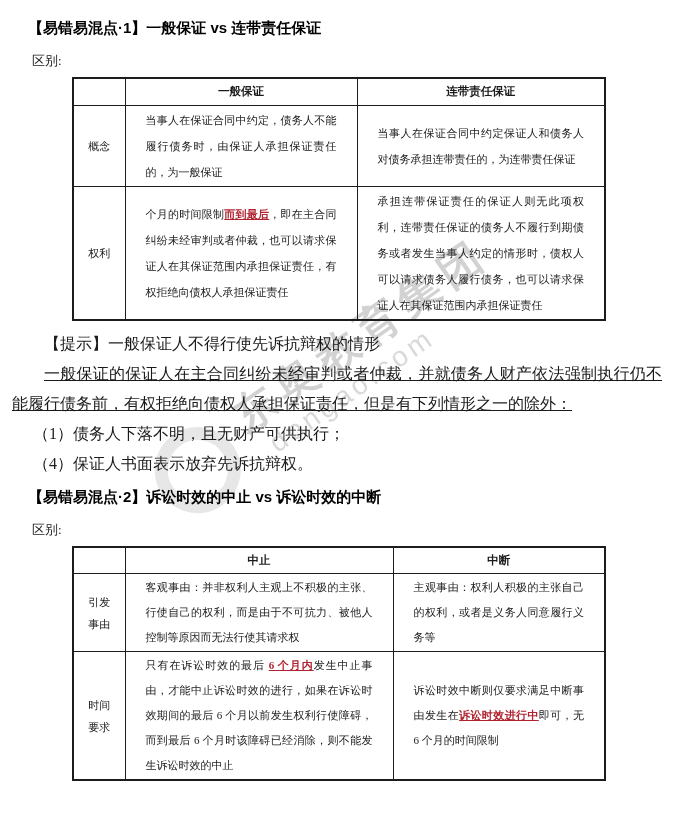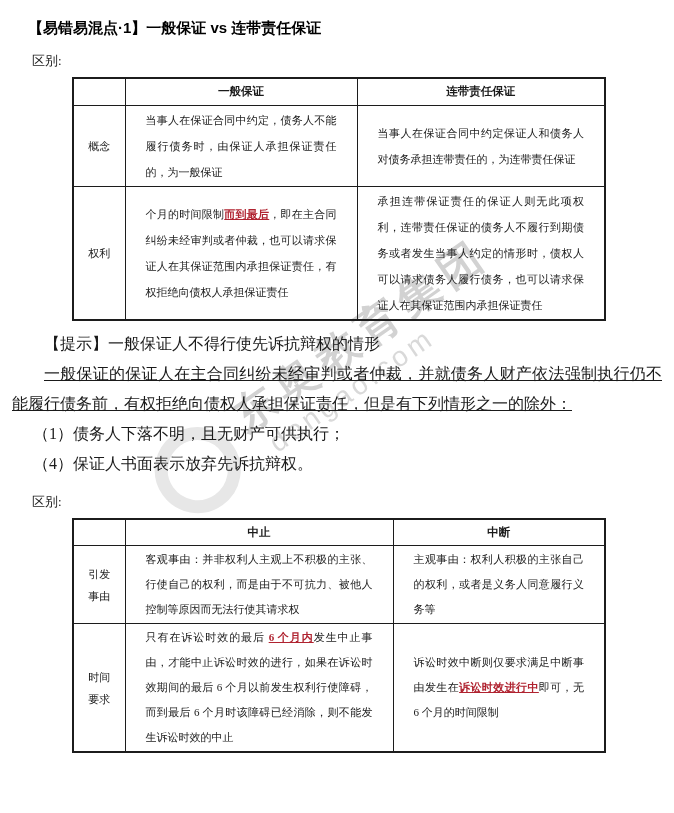--- a/index.html
+++ b/index.html
@@ -149,20 +149,21 @@
 
     <div class="tip">
       <div class="tip-heading">【提示】一般保证人不得行使先诉抗辩权的情形</div>
       <div class="tip-paragraph">一般保证的保证人在主合同纠纷未经审判或者仲裁，并就债务人财产依法强制执行仍不能履行债务前，有权拒绝向债权人承担保证责任，但是有下列情形之一的除外：</div>
       <div class="tip-items">
         <div class="tip-item">（1）债务人下落不明，且无财产可供执行；</div>
         <div class="tip-item">（4）保证人书面表示放弃先诉抗辩权。</div>
       </div>
     </div>
 
+    <div class="sec-title second">【易错易混点·2】诉讼时效的中止 vs 诉讼时效的中断</div>
     <div class="distinction">区别:</div>
 
     <table class="t2">
       <colgroup>
           <col style="width:52px">
           <col style="width:268px">
           <col style="width:212px">
         </colgroup>
       <tbody>
           <tr>

